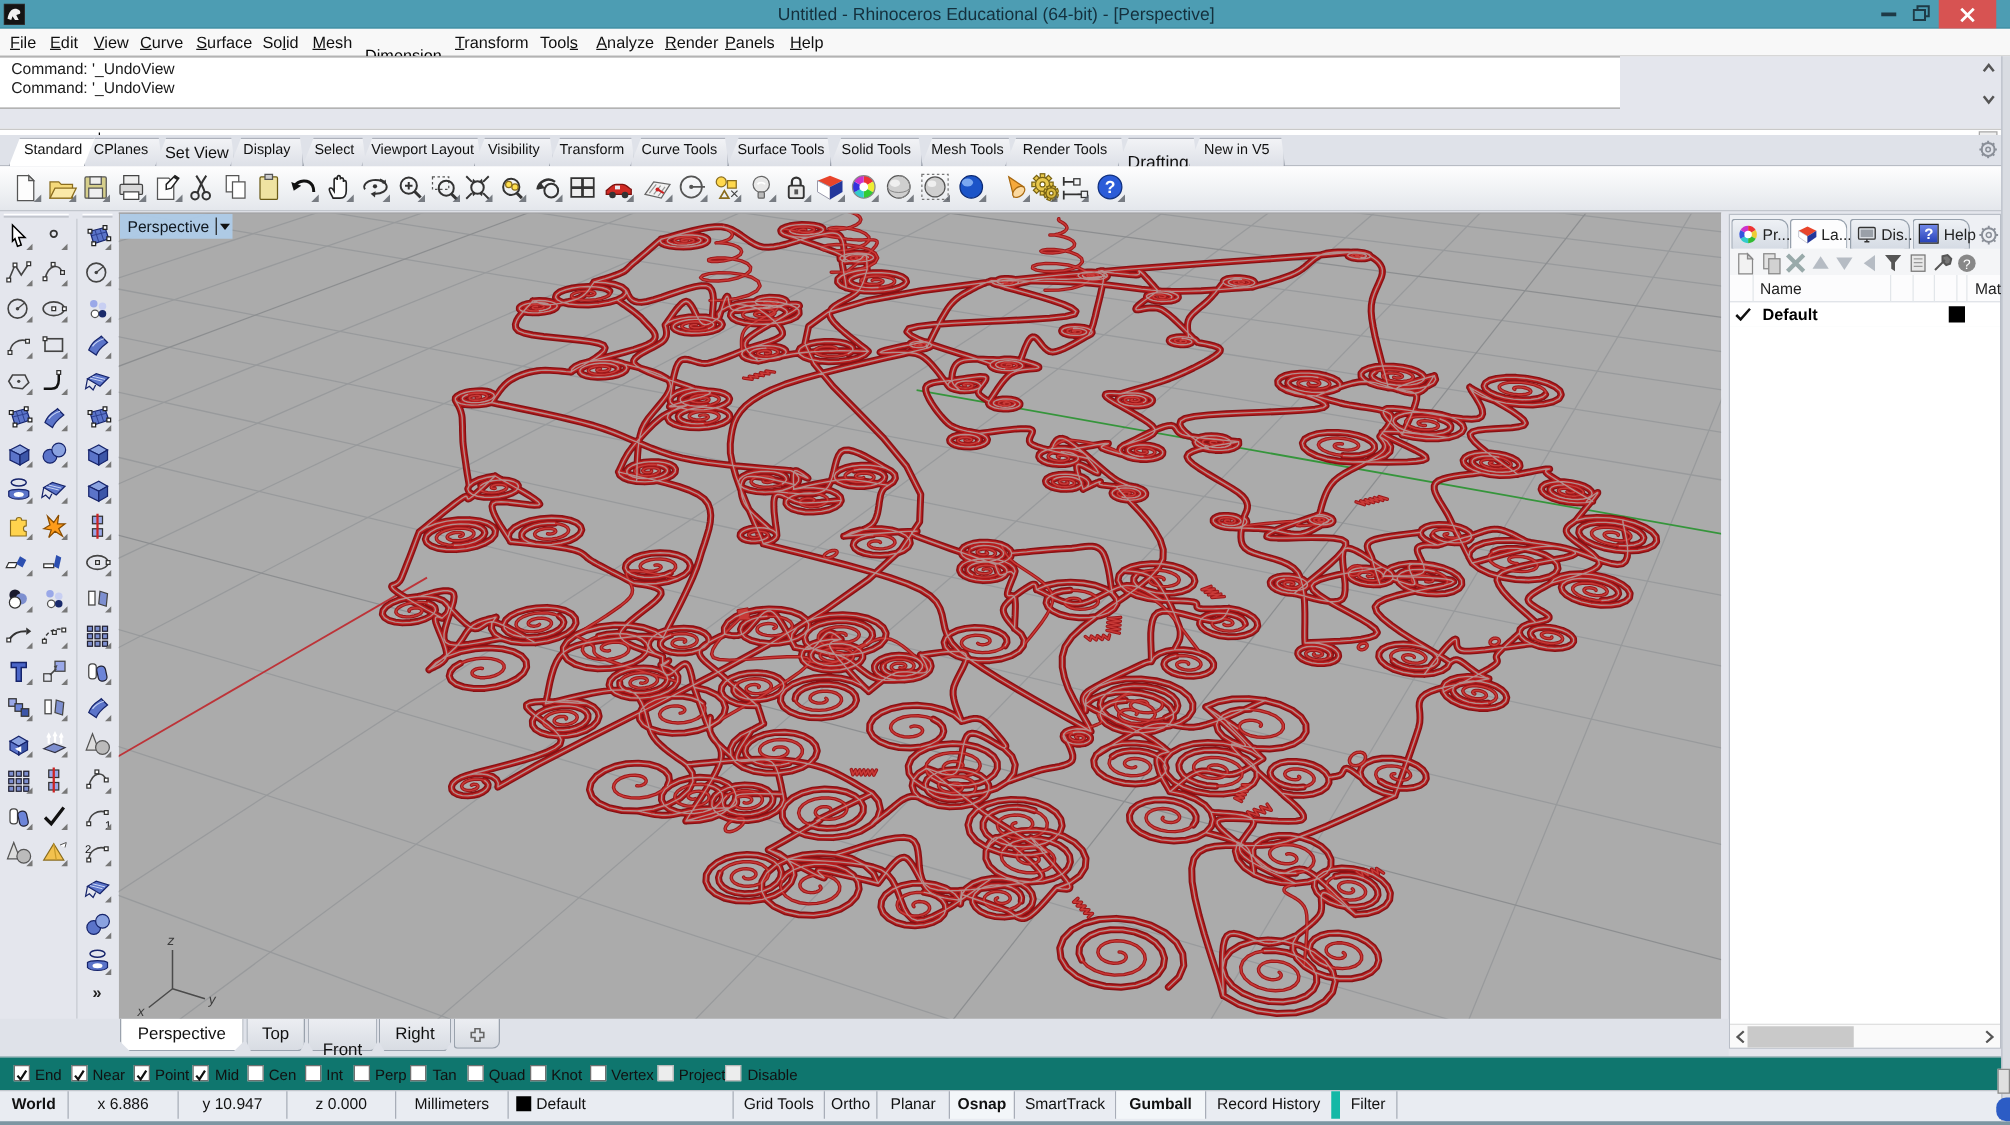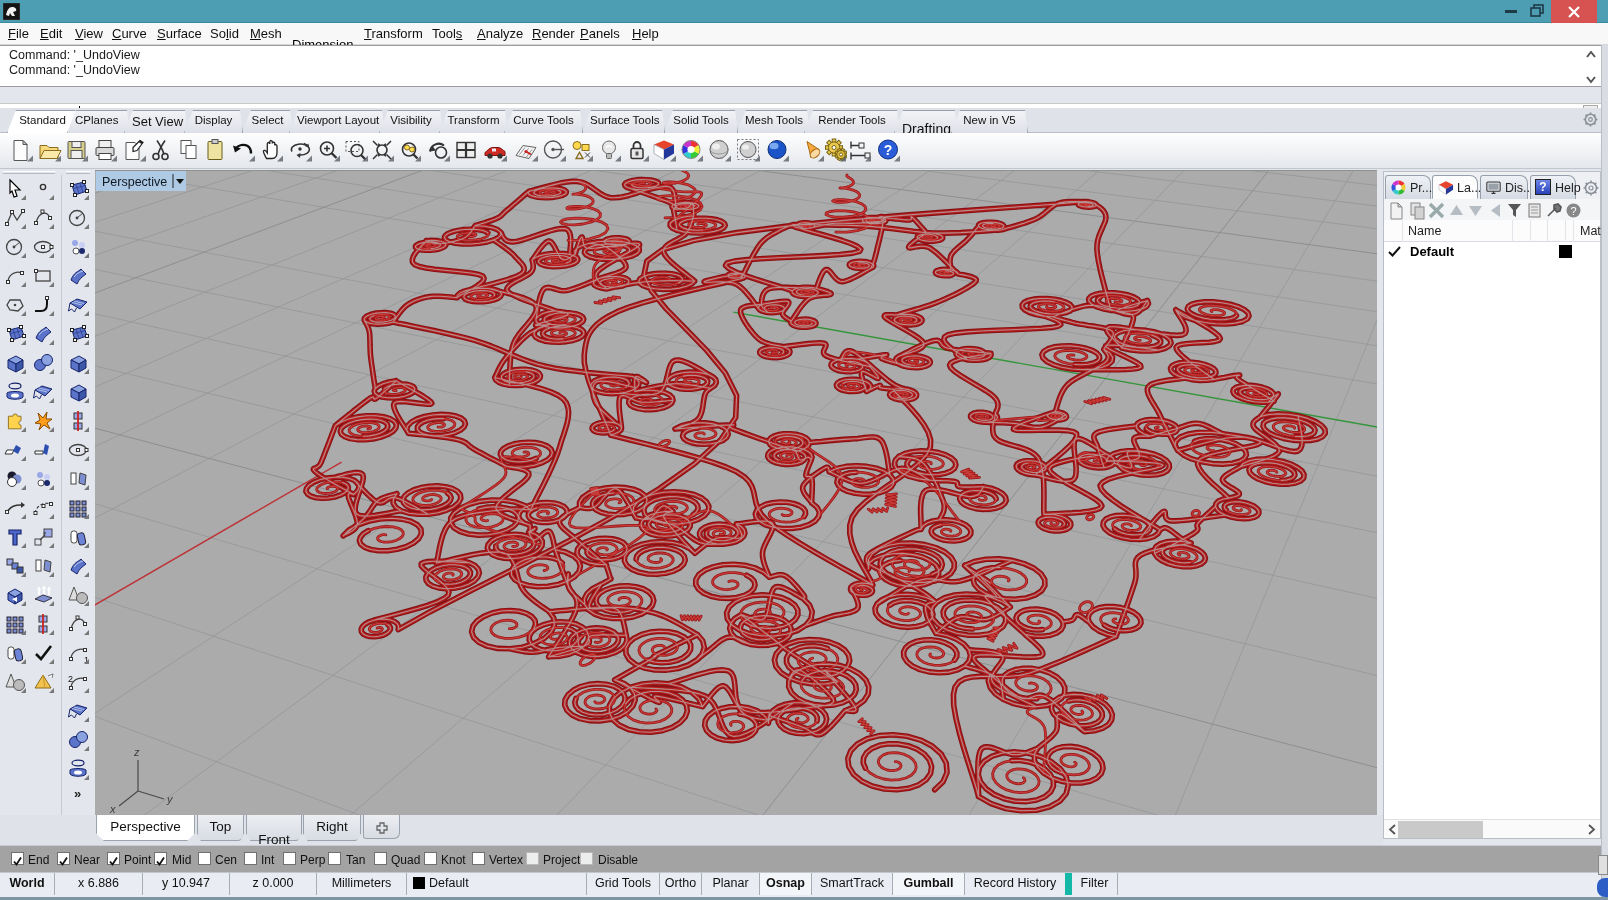--- a/index.html
+++ b/index.html
@@ -2,20 +2,21 @@
 <html><head><meta charset="utf-8"><style>
 *{margin:0;padding:0;box-sizing:border-box}
 html,body{width:1608px;height:900px;overflow:hidden;font-family:"Liberation Sans",sans-serif;background:#e4e6ed}
 .abs{position:absolute}
 </style></head><body>
 <div class="abs" style="left:0;top:0;width:1608px;height:23px;background:#4d9db3;border-bottom:1px solid #3a8a9e">
     <svg width="17" height="17" style="position:absolute;left:3px;top:3px">
       <rect width="17" height="17" fill="#141414" stroke="#3c3c3c" stroke-width="1"></rect>
       <path d="M3 12 C4 7,6 4,9 4 C12 4,14 6,13 8 L10 9 L12 13 L9 13 L7 10 L6 13 Z" fill="#f2f2f2"></path>
     </svg>
+    <div style="position:absolute;left:0;right:14px;top:3px;text-align:center;font-size:14px;color:#14303d">Untitled - Rhinoceros Educational (64-bit) - [Perspective]</div>
     <div style="position:absolute;left:1505px;top:10px;width:12px;height:3px;background:#1e3a46"></div>
     <svg width="16" height="14" style="position:absolute;left:1530px;top:4px">
       <rect x="4" y="1" width="9" height="8" fill="none" stroke="#1e3a46" stroke-width="1.6"></rect>
       <rect x="1" y="4" width="9" height="8" fill="#4d9db3" stroke="#1e3a46" stroke-width="1.6"></rect>
     </svg>
     <div style="position:absolute;left:1551px;top:0;width:46px;height:23px;background:#d75352">
       <svg width="12" height="12" style="position:absolute;left:17px;top:6px">
         <path d="M1 1 L11 11 M11 1 L1 11" stroke="#fff" stroke-width="2.2"></path>
       </svg>
     </div>
@@ -29,21 +30,21 @@
     <span style="position:absolute;left:210px;top:3px;font-size:13px;color:#101010">So<u>l</u>id</span>
     <span style="position:absolute;left:250px;top:3px;font-size:13px;color:#101010"><u>M</u>esh</span>
     <span style="position:absolute;left:292px;top:14px;font-size:13px;color:#000000"><u>D</u>imension</span>
     <span style="position:absolute;left:364px;top:3px;font-size:13px;color:#101010"><u>T</u>ransform</span>
     <span style="position:absolute;left:432px;top:3px;font-size:13px;color:#101010">Tool<u>s</u></span>
     <span style="position:absolute;left:477px;top:3px;font-size:13px;color:#101010"><u>A</u>nalyze</span>
     <span style="position:absolute;left:532px;top:3px;font-size:13px;color:#101010"><u>R</u>ender</span>
     <span style="position:absolute;left:580px;top:3px;font-size:13px;color:#101010"><u>P</u>anels</span>
     <span style="position:absolute;left:632px;top:3px;font-size:13px;color:#101010"><u>H</u>elp</span>
   </div>
-<div class="abs" style="left:0;top:45px;width:1608px;height:42px;background:#fff;border:1px solid #9c9c9c;border-left:none;border-right:none">
+<div class="abs" style="left:0;top:45px;width:1296px;height:42px;background:#fff;border:1px solid #9c9c9c;border-left:none;border-right:none">
     <div style="position:absolute;left:9px;top:2px;font-size:12.5px;color:#1a1a1a">Command: '_UndoView</div>
     <div style="position:absolute;left:9px;top:17px;font-size:12.5px;color:#1a1a1a">Command: '_UndoView</div>
     <svg width="13" height="40" style="position:absolute;left:1585px;top:1px">
       <path d="M2 10 L6 5 L10 10" fill="none" stroke="#555" stroke-width="2"></path>
       <path d="M2 30 L6 35 L10 30" fill="none" stroke="#555" stroke-width="2"></path>
     </svg>
   </div>
 <div class="abs" style="left:0;top:103px;width:1608px;height:21px;background:#fff;border-top:1px solid #c9c9c9;border-bottom:3px solid #0f172a">
     <div style="position:absolute;left:9px;top:2px;font-size:13px;font-weight:bold;color:#000">Command: <span style="font-weight:normal;border-left:1px solid #000;margin-left:2px"></span></div>
     <div style="position:absolute;left:1583px;top:1px;width:15px;height:9px;background:#efefef;border:1px solid #aaa"><svg width="13" height="7">
@@ -890,21 +891,21 @@
     <div style="position:absolute;left:197px;top:4px;width:47px;text-align:center;font-size:13.5px;color:#111;">Top</div>
     <div style="position:absolute;left:246px;top:0px;width:56px;height:26px;background:linear-gradient(#eceef2,#d8dce3);border:1px solid #9aa2ad;border-top:none;border-radius:0 0 6px 3px;clip-path:polygon(0 0,100% 0,100% 70%,92% 100%,8% 100%,0 70%)"></div>
     <div style="position:absolute;left:246px;top:17px;width:56px;text-align:center;font-size:13.5px;color:#111;">Front</div>
     <div style="position:absolute;left:303px;top:0px;width:58px;height:26px;background:linear-gradient(#eceef2,#d8dce3);border:1px solid #9aa2ad;border-top:none;border-radius:0 0 6px 3px;clip-path:polygon(0 0,100% 0,100% 70%,92% 100%,8% 100%,0 70%)"></div>
     <div style="position:absolute;left:303px;top:4px;width:58px;text-align:center;font-size:13.5px;color:#111;">Right</div>
     <div style="position:absolute;left:363px;top:0px;width:37px;height:24px;background:linear-gradient(#eceef2,#d8dce3);border:1px solid #9aa2ad;border-top:none;border-radius:0 0 6px 3px"></div>
     <svg width="12" height="12" style="position:absolute;left:376px;top:7px">
       <path d="M4 1 h4 v3 h3 v4 h-3 v3 h-4 v-3 h-3 v-4 h3 z" fill="none" stroke="#666" stroke-width="1.3"></path>
     </svg>
   </div>
-<div class="abs" style="left:0;top:845px;width:1608px;height:27px;background:#a3a3a3;border-top:1px solid #c8ccd4">
+<div class="abs" style="left:0;top:845px;width:1608px;height:27px;background:#0f766e;border-top:1px solid #c8ccd4">
     <div style="position:absolute;left:11px;top:6px;width:13px;height:13px;background:#fff;border:1px solid #707070"><svg width="11" height="11">
         <path d="M2 5.5 L4.5 8.5 L9 1.5" fill="none" stroke="#111" stroke-width="1.8"></path>
       </svg></div>
     <div style="position:absolute;left:28px;top:7px;font-size:12px;color:#111">End</div>
     <div style="position:absolute;left:57px;top:6px;width:13px;height:13px;background:#fff;border:1px solid #707070"><svg width="11" height="11">
         <path d="M2 5.5 L4.5 8.5 L9 1.5" fill="none" stroke="#111" stroke-width="1.8"></path>
       </svg></div>
     <div style="position:absolute;left:74px;top:7px;font-size:12px;color:#111">Near</div>
     <div style="position:absolute;left:107px;top:6px;width:13px;height:13px;background:#fff;border:1px solid #707070"><svg width="11" height="11">
         <path d="M2 5.5 L4.5 8.5 L9 1.5" fill="none" stroke="#111" stroke-width="1.8"></path>

